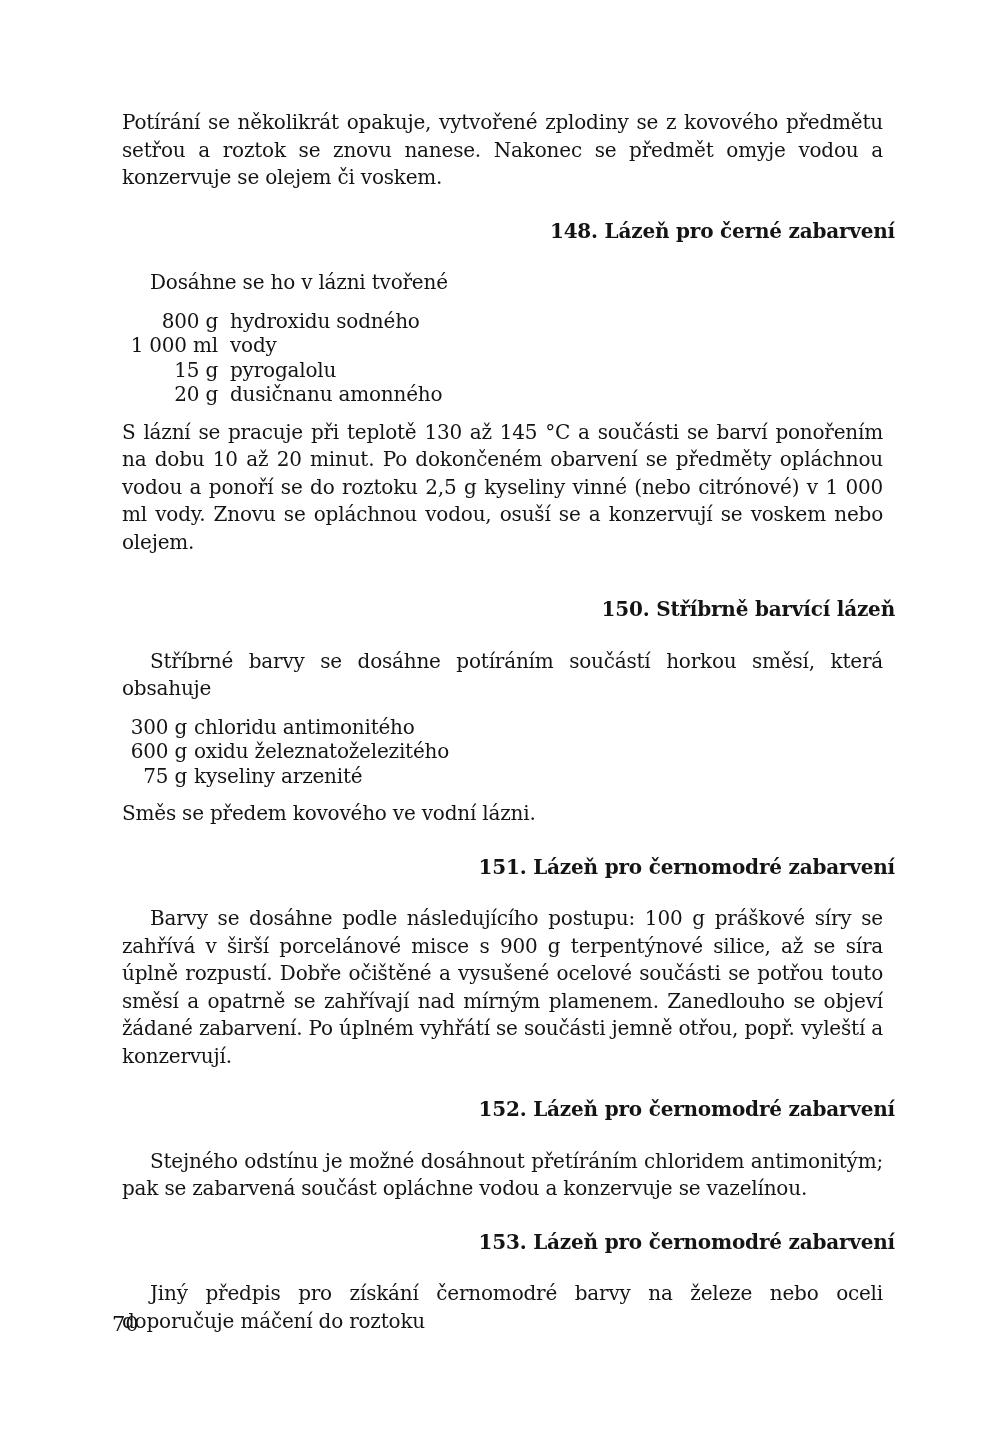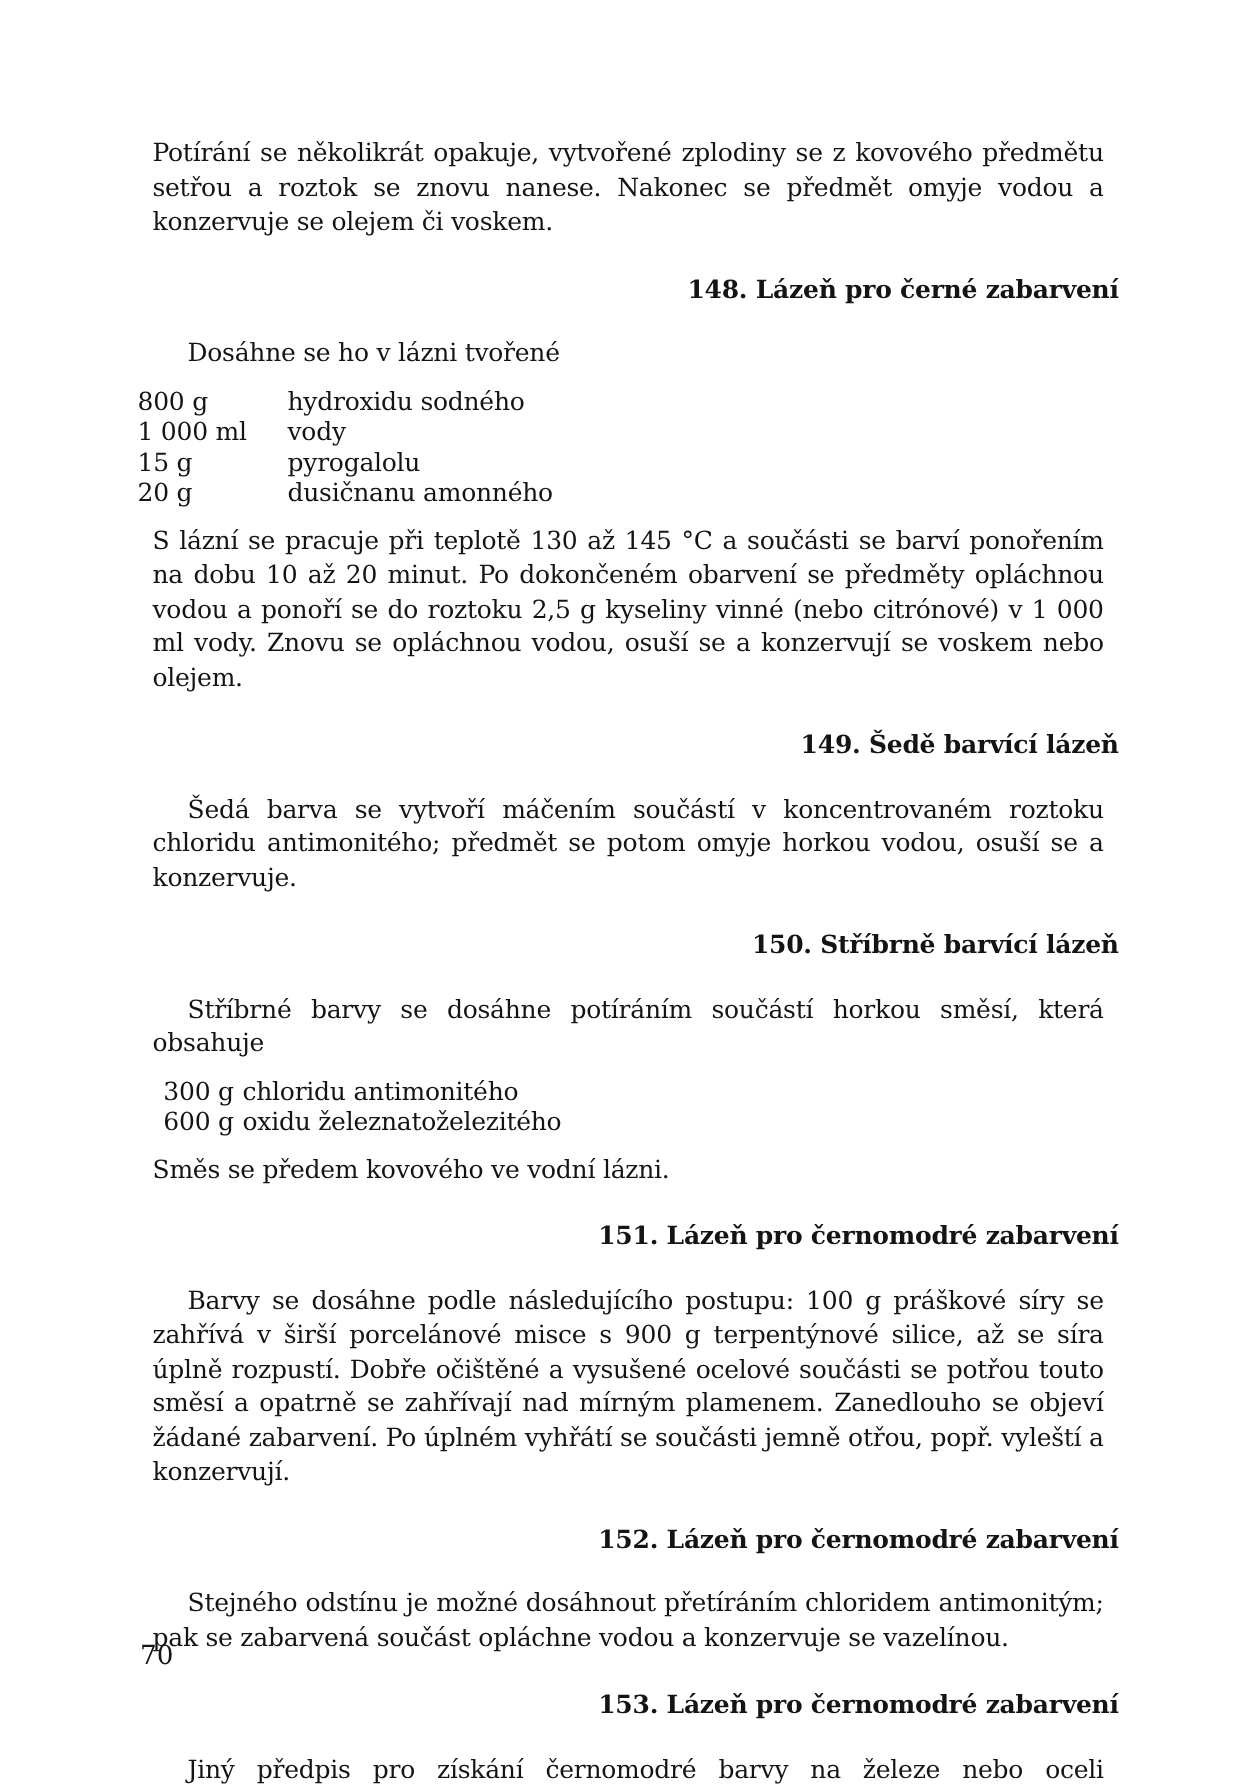--- a/index.html
+++ b/index.html
@@ -6,21 +6,21 @@
   body { width:1000px; height:1433px; position:relative; overflow:hidden;
          font-family:"DejaVu Serif", "Liberation Serif", serif; color:#141414; }
   .page { position:absolute; left:110px; top:97px; width:785px; }
   .p { font-size:20px; line-height:27.5px; text-align:justify; margin:12px; letter-spacing:-0.2px; }
   .indent { text-indent:28px; }
   .heading { font-size:20px; line-height:27.5px; margin:0; letter-spacing:-0.2px;text-align:right; }
   .gap-s { height:12px; }
   .gap-m { height:14px; }
   .recipe { margin:0; padding:0; list-style:none; }
   .recipe li { font-size:20px; line-height:24.5px; display:flex; letter-spacing:-0.2px; }
-  .r148 .amt { width:120px; padding-right:12px; box-sizing:border-box; }
+  .r148 .amt { width:120px; text-align:right; padding-right:12px; box-sizing:border-box; }
   .r150 .amt { width:84px; text-align:right; padding-right:7px; box-sizing:border-box; }
   .pagenum { position:absolute; left:112px; top:1312px; font-size:21px; font-weight:normal; }
 </style>
 </head>
 <body>
 
 <div class="page">
 
   <p class="p">Potírání se několikrát opakuje, vytvořené zplodiny se z kovového předmětu setřou a roztok se znovu nanese. Nakonec se předmět omyje vodou a konzervuje se olejem či voskem.</p>
   <div class="gap-m"></div>
@@ -44,39 +44,38 @@
         </li>
       <li>
           <span class="amt">20 g</span>
           <span>dusičnanu amonného</span>
         </li>
     </ul>
     <p class="p">S lázní se pracuje při teplotě 130 až 145 °C a součásti se barví ponořením na dobu 10 až 20 minut. Po dokončeném obarvení se předměty opláchnou vodou a ponoří se do roztoku 2,5 g kyseliny vinné (nebo citrónové) v 1 000 ml vody. Znovu se opláchnou vodou, osuší se a konzervují se voskem nebo olejem.</p>
   </section>
   <div class="gap-m"></div>
 
-  <section>
-    <h2 class="heading">149. Šedě barvící lázeň</h2>
-    <div class="gap-s"></div>
-    <p class="p indent">Šedá barva se vytvoří máčením součástí v koncentrovaném roztoku chloridu antimonitého; předmět se potom omyje horkou vodou, osuší se a konzervuje.</p>
-  </section>
   <div class="gap-m"></div>
 
   <section>
     <h2 class="heading">150. Stříbrně barvící lázeň</h2>
     <div class="gap-s"></div>
     <p class="p indent">Stříbrné barvy se dosáhne potíráním součástí horkou směsí, která obsahuje</p>
     <ul class="recipe r150">
       <li>
           <span class="amt">300 g</span>
           <span>chloridu antimonitého</span>
         </li>
       <li>
           <span class="amt">600 g</span>
           <span>oxidu železnatoželezitého</span>
+        </li>
+      <li>
+          <span class="amt">75 g</span>
+          <span>kyseliny arzenité</span>
         </li>
     </ul>
     <p class="p">Směs se předem kovového ve vodní lázni.</p>
   </section>
   <div class="gap-m"></div>
 
   <section>
     <h2 class="heading">151. Lázeň pro černomodré zabarvení</h2>
     <div class="gap-s"></div>
     <p class="p indent">Barvy se dosáhne podle následujícího postupu: 100 g práškové síry se zahřívá v širší porcelánové misce s 900 g terpentýnové silice, až se síra úplně rozpustí. Dobře očištěné a vysušené ocelové součásti se potřou touto směsí a opatrně se zahřívají nad mírným plamenem. Zanedlouho se objeví žádané zabarvení. Po úplném vyhřátí se součásti jemně otřou, popř. vyleští a konzervují.</p>

